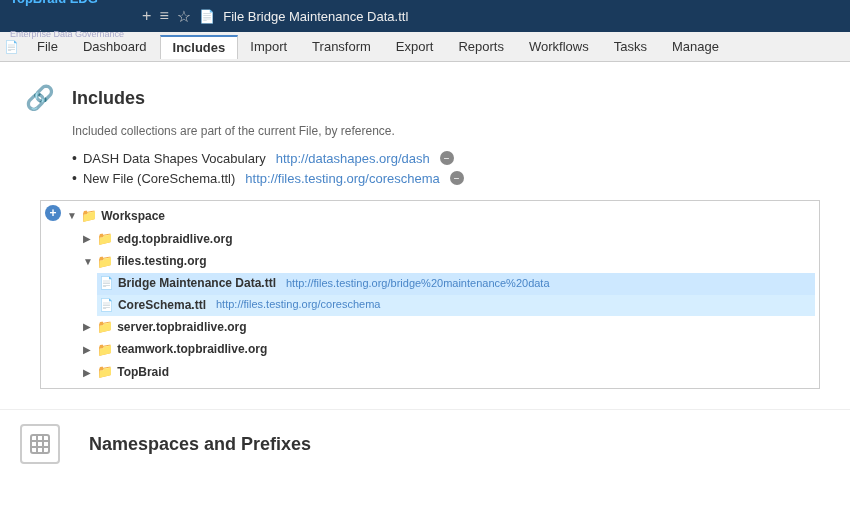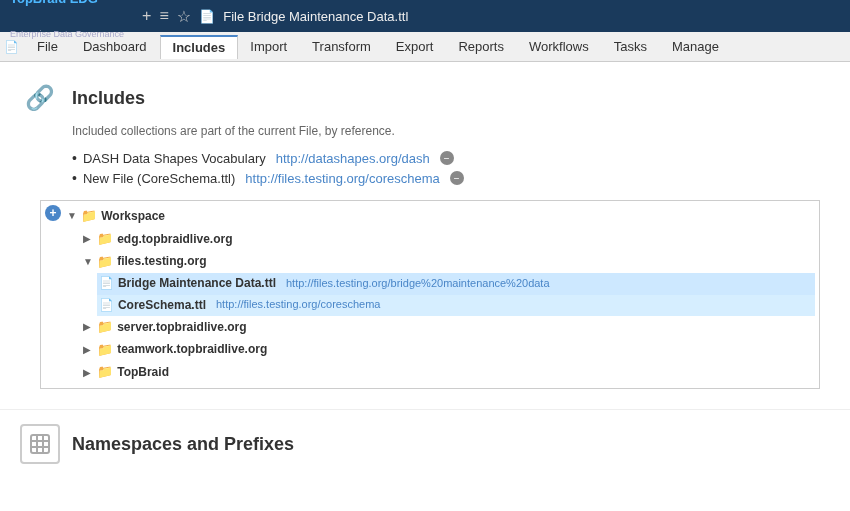--- a/index.html
+++ b/index.html
@@ -173,21 +173,21 @@
     .tree-node-label { font-size: 12px; color: #333; font-weight: bold; }
     .tree-node-url { font-size: 11px; color: #4a86c8; margin-left: 6px; }
 
     .tree-expander { font-size: 10px; color: #666; cursor: pointer; width: 10px; }
 
     
     .ns-section {
       padding: 14px 20px 0;
       display: flex;
       align-items: center;
-      gap: 12px;
+      gap: 29px;
       border-top: 1px solid #eee;
       margin-top: 4px;
     }
     .ns-icon {
       width: 40px;
       height: 40px;
       display: flex;
       align-items: center;
       justify-content: center;
       font-size: 20px;

